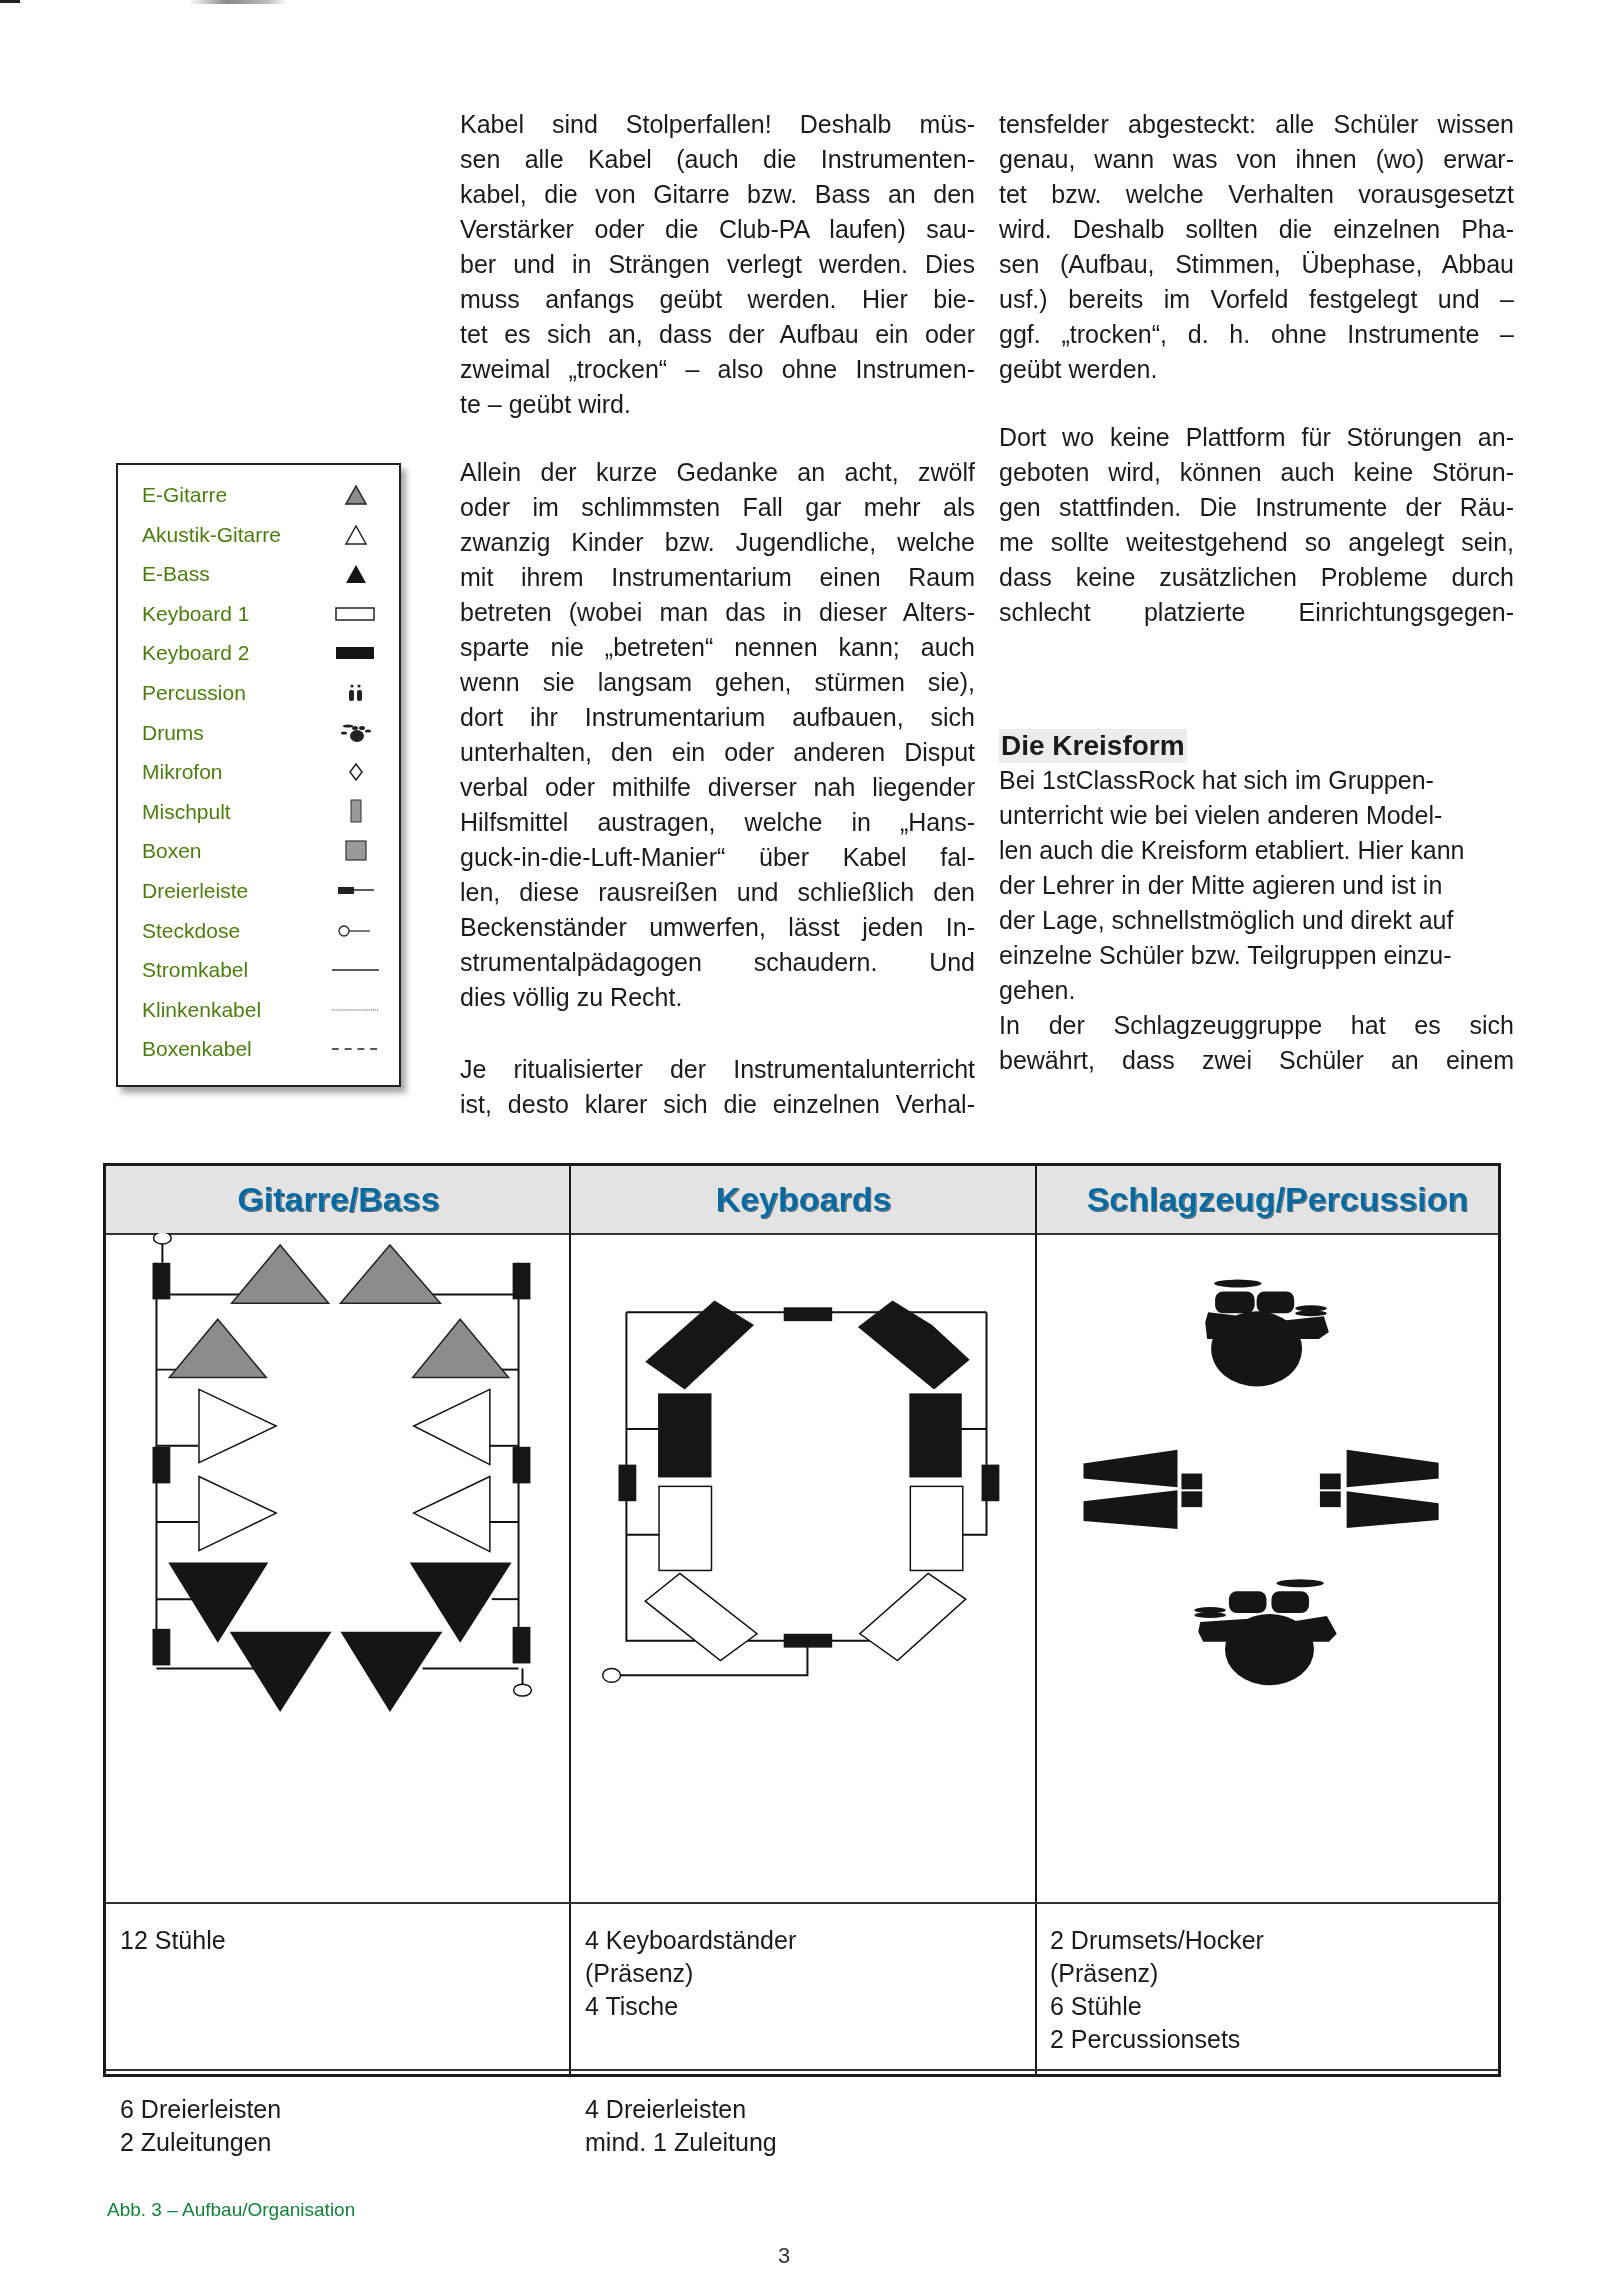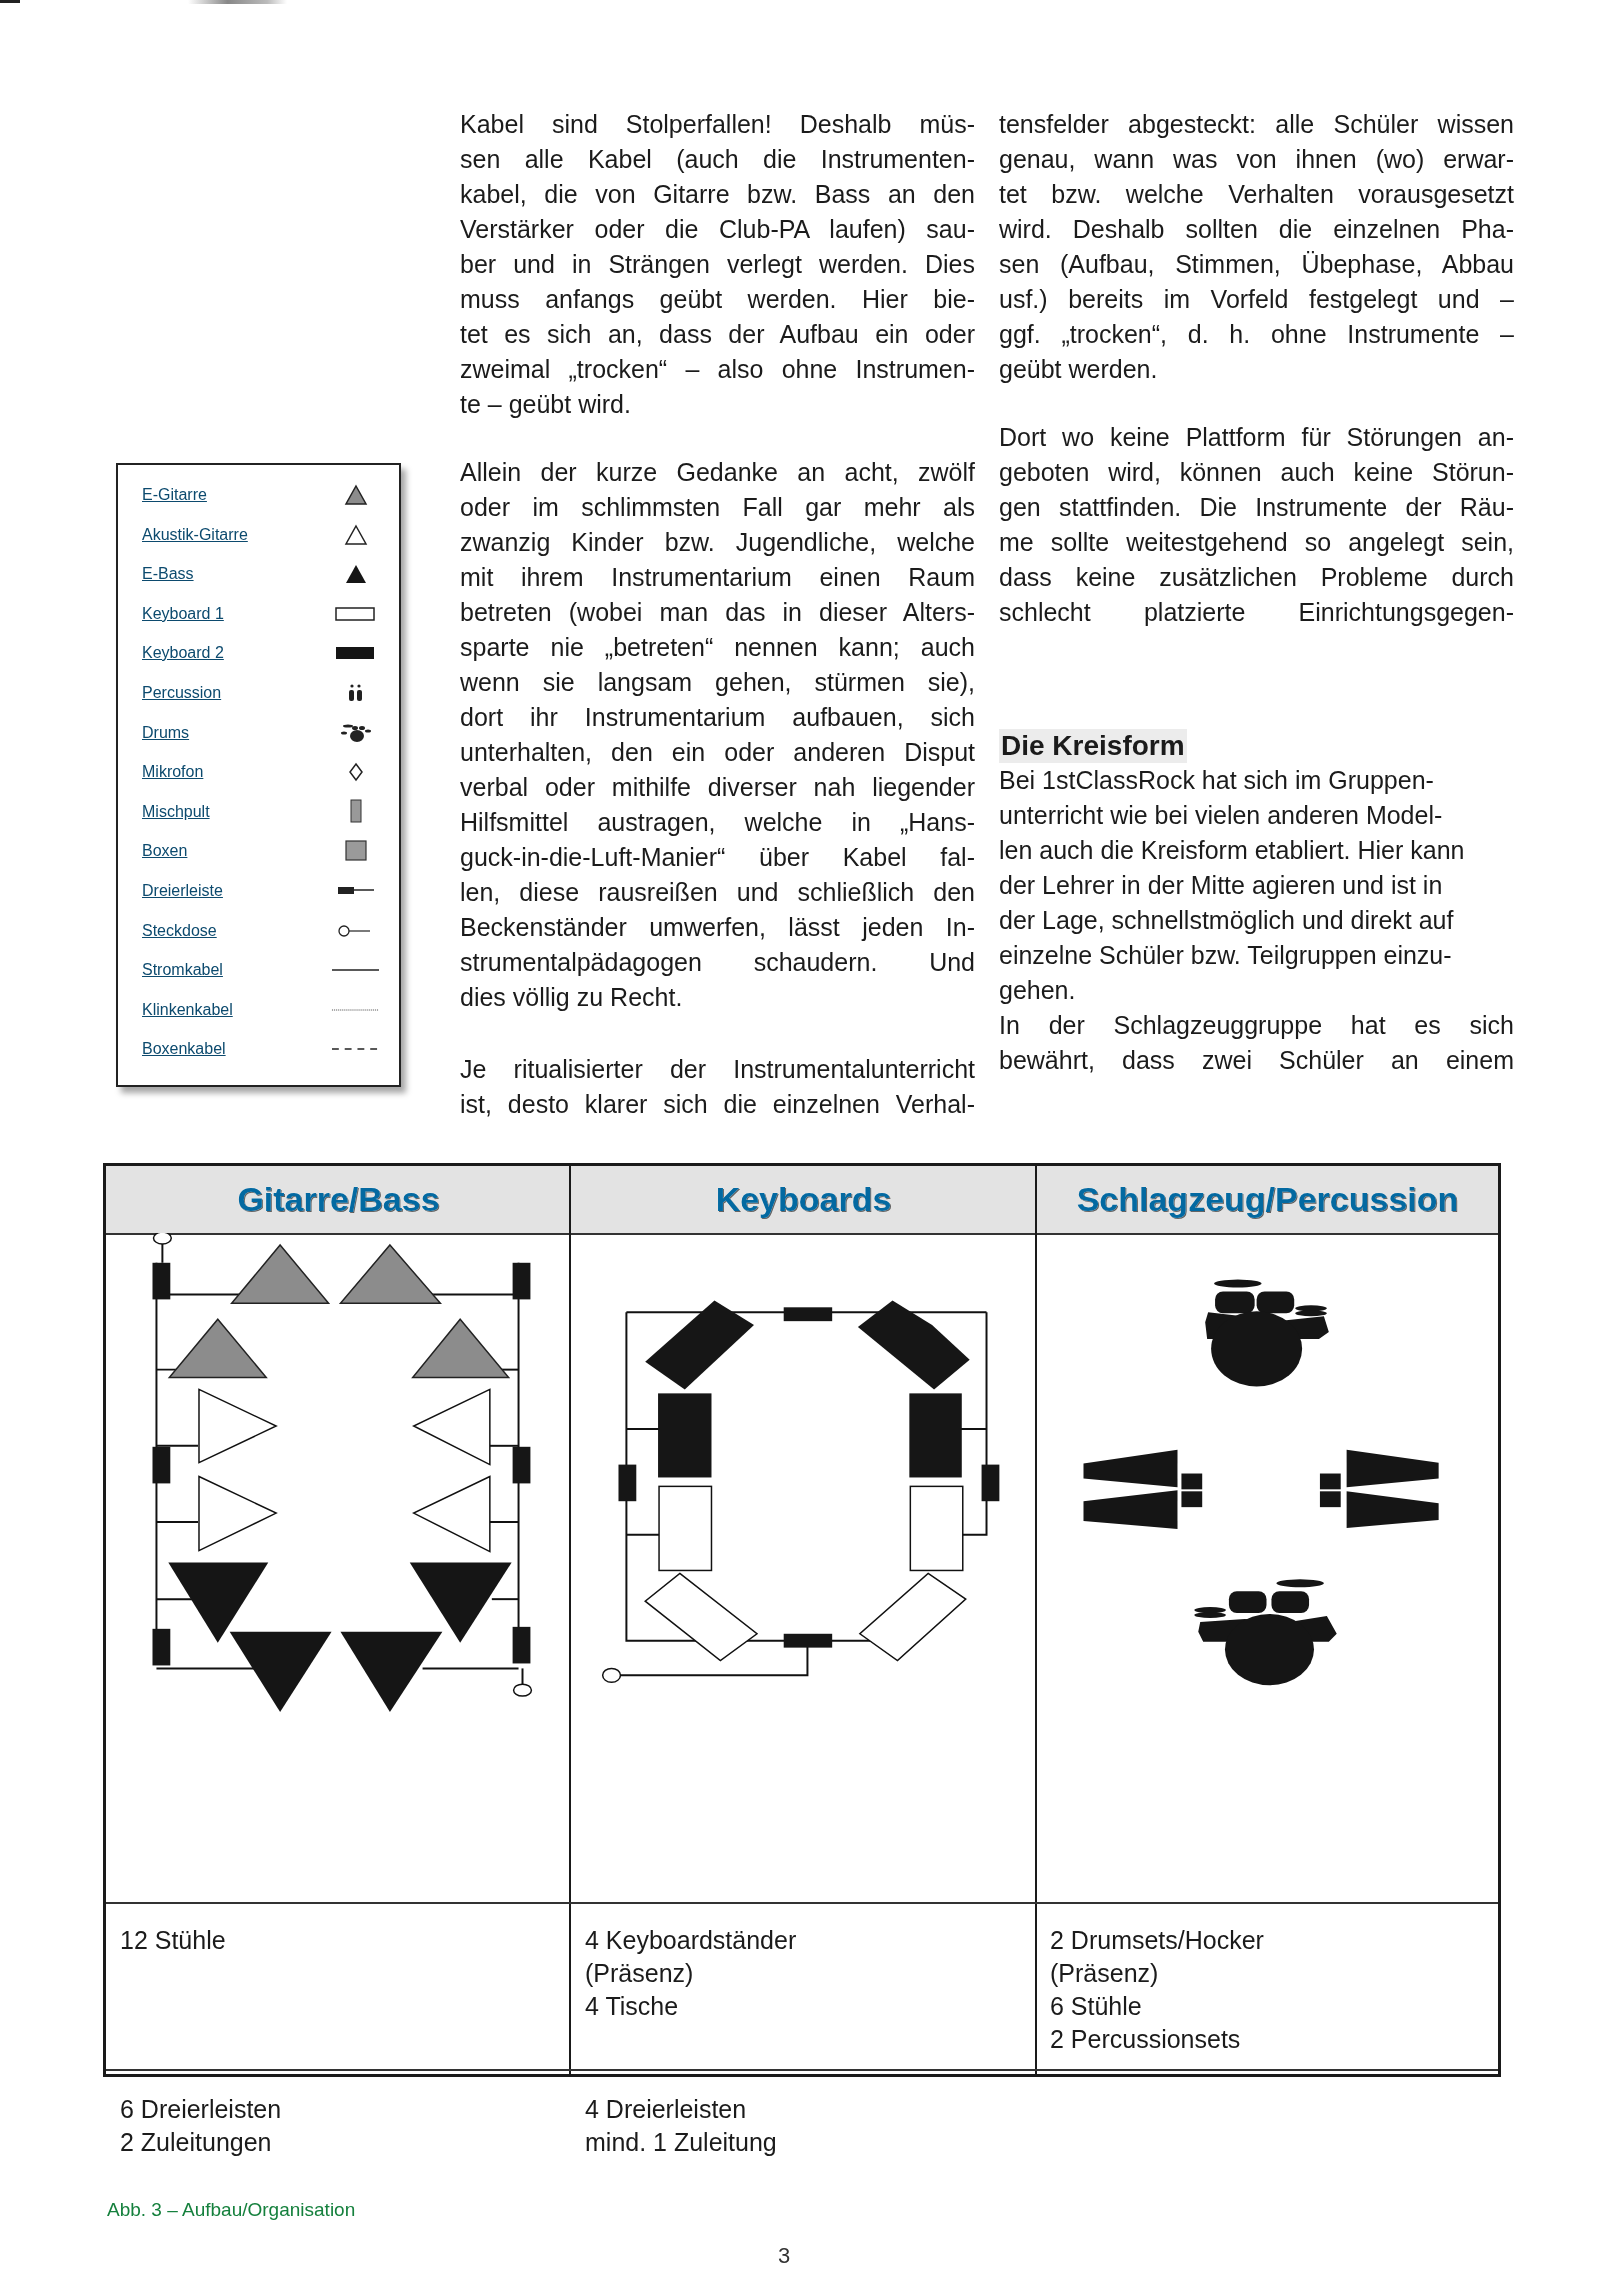--- a/index.html
+++ b/index.html
@@ -8,21 +8,21 @@
   .corner-mark { position:absolute; left:0; top:0; width:20px; height:3px; background:#222; }
   .top-smudge { position:absolute; left:188px; top:0; width:99px; height:4px;
                 background:linear-gradient(90deg,#fff,#888 40%,#bbb 80%,#fff); }
 
   
   .legend { position:absolute; left:116px; top:463px; width:285px; height:624px;
             border:2px solid #222; background:#fff;
             box-shadow:5px 6px 6px rgba(0,0,0,0.35); box-sizing:border-box; }
   .legend-row { position:absolute; left:24px; right:14px; height:40px; display:flex;
                 align-items:center; justify-content:space-between; }
-  .legend-label { font-size:16px; color:#0c4a6e;text-decoration:underline; }
+  .legend-label { font-size:21px; color:#4d7c0f; }
   .legend-sym { width:59px; height:30px; display:flex; align-items:center; justify-content:center; }
 
   
   .col { position:absolute; font-size:25px; line-height:35px; color:#1b1b1b; text-align:justify; }
   .col p { margin:0; }
   .col1 { left:460px; top:107px; width:515px; }
   .col2 { left:999px; top:107px; width:515px; }
   .line { display:block; text-align:justify; text-align-last:justify; white-space:nowrap; }
   .line.last { text-align-last:left; }
   .heading { font-weight:bold; font-size:28px; background:#ececec; display:inline-block; padding:0 2px; }
@@ -252,21 +252,21 @@
   <p>
     <span class="line">In der Schlagzeuggruppe hat es sich</span>
     <span class="line">bewährt, dass zwei Schüler an einem</span>
   </p>
 </div>
 
 <div class="fig-table">
   <div class="th-row">
     <div class="th" style="left:0; width:465px;">Gitarre/Bass</div>
     <div class="th" style="left:465px; width:465px;">Keyboards</div>
-    <div class="th" style="left:931px; width:461px;">Schlagzeug/Percussion</div>
+    <div class="th" style="left:931px; width:461px;padding-left:10px;">Schlagzeug/Percussion</div>
   </div>
   <div class="vline" style="left:463px"></div>
   <div class="vline" style="left:929px"></div>
   <div class="hline" style="top:736px"></div>
 
   <div class="hline" style="top:903px"></div>
 
   <svg class="diagram" style="left:0; top:67px" width="463" height="668" viewBox="0 0 468 675">
     <g stroke="#111" stroke-width="2" fill="none">
       <line x1="51" y1="30" x2="51" y2="402"></line>

